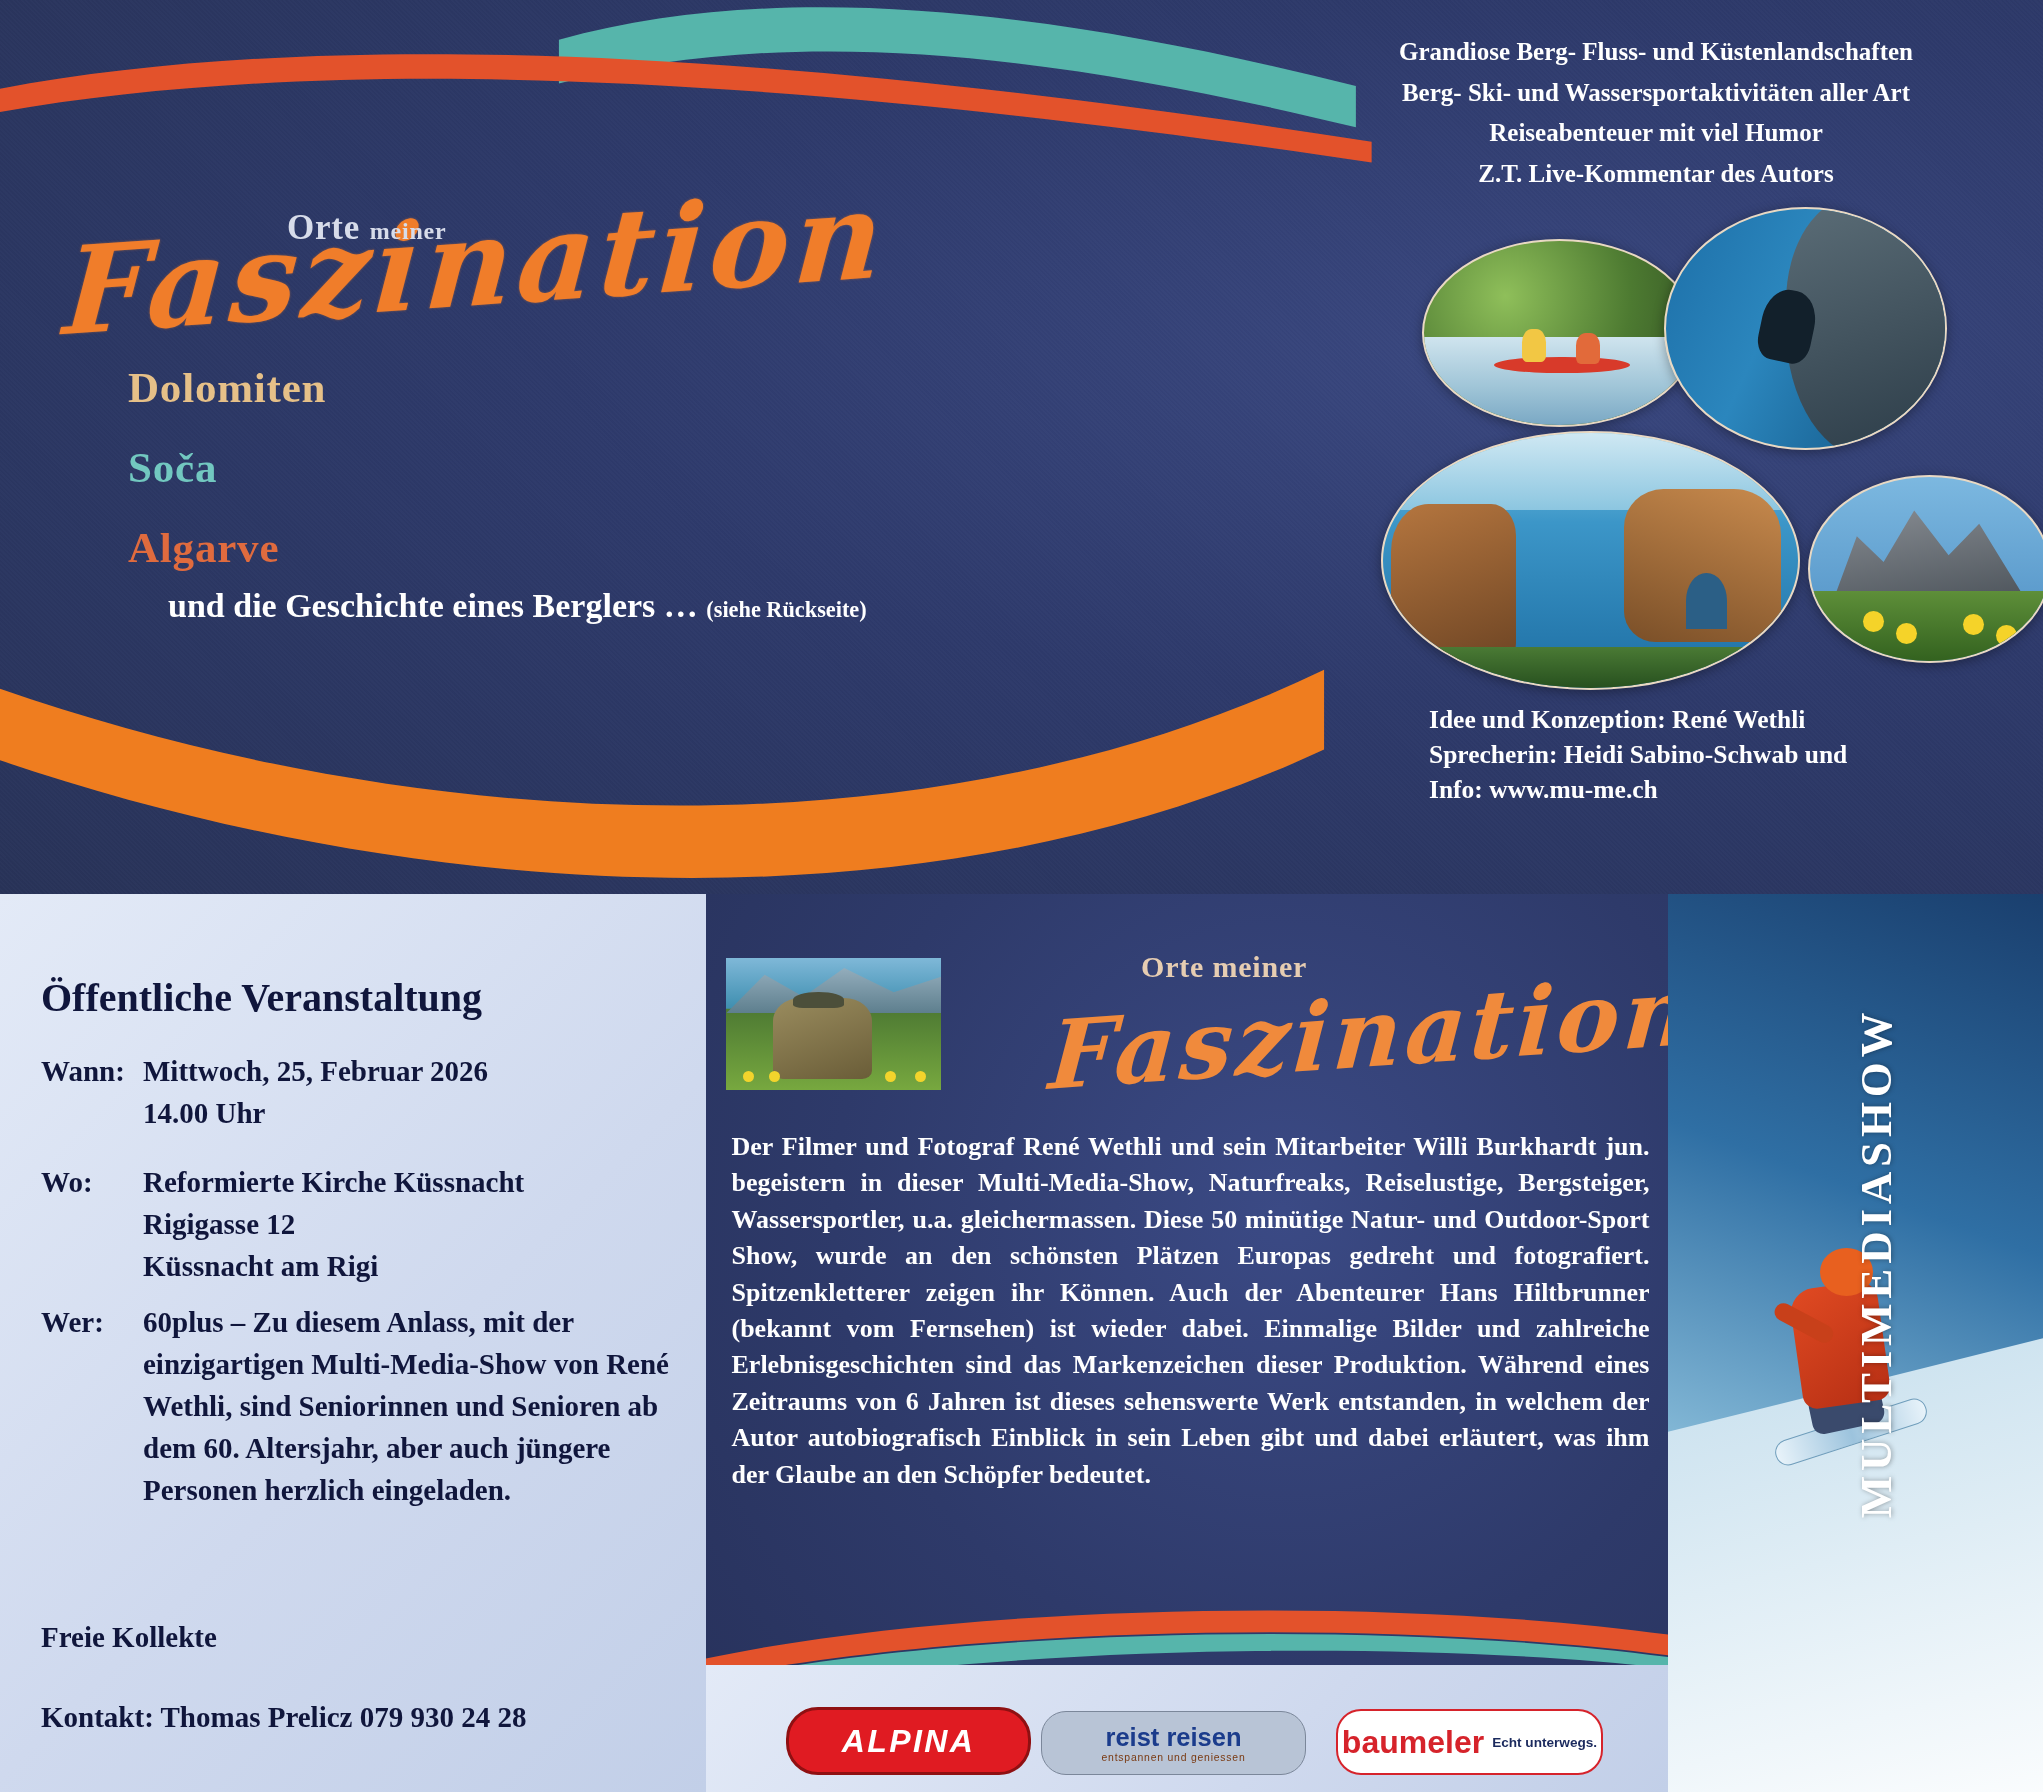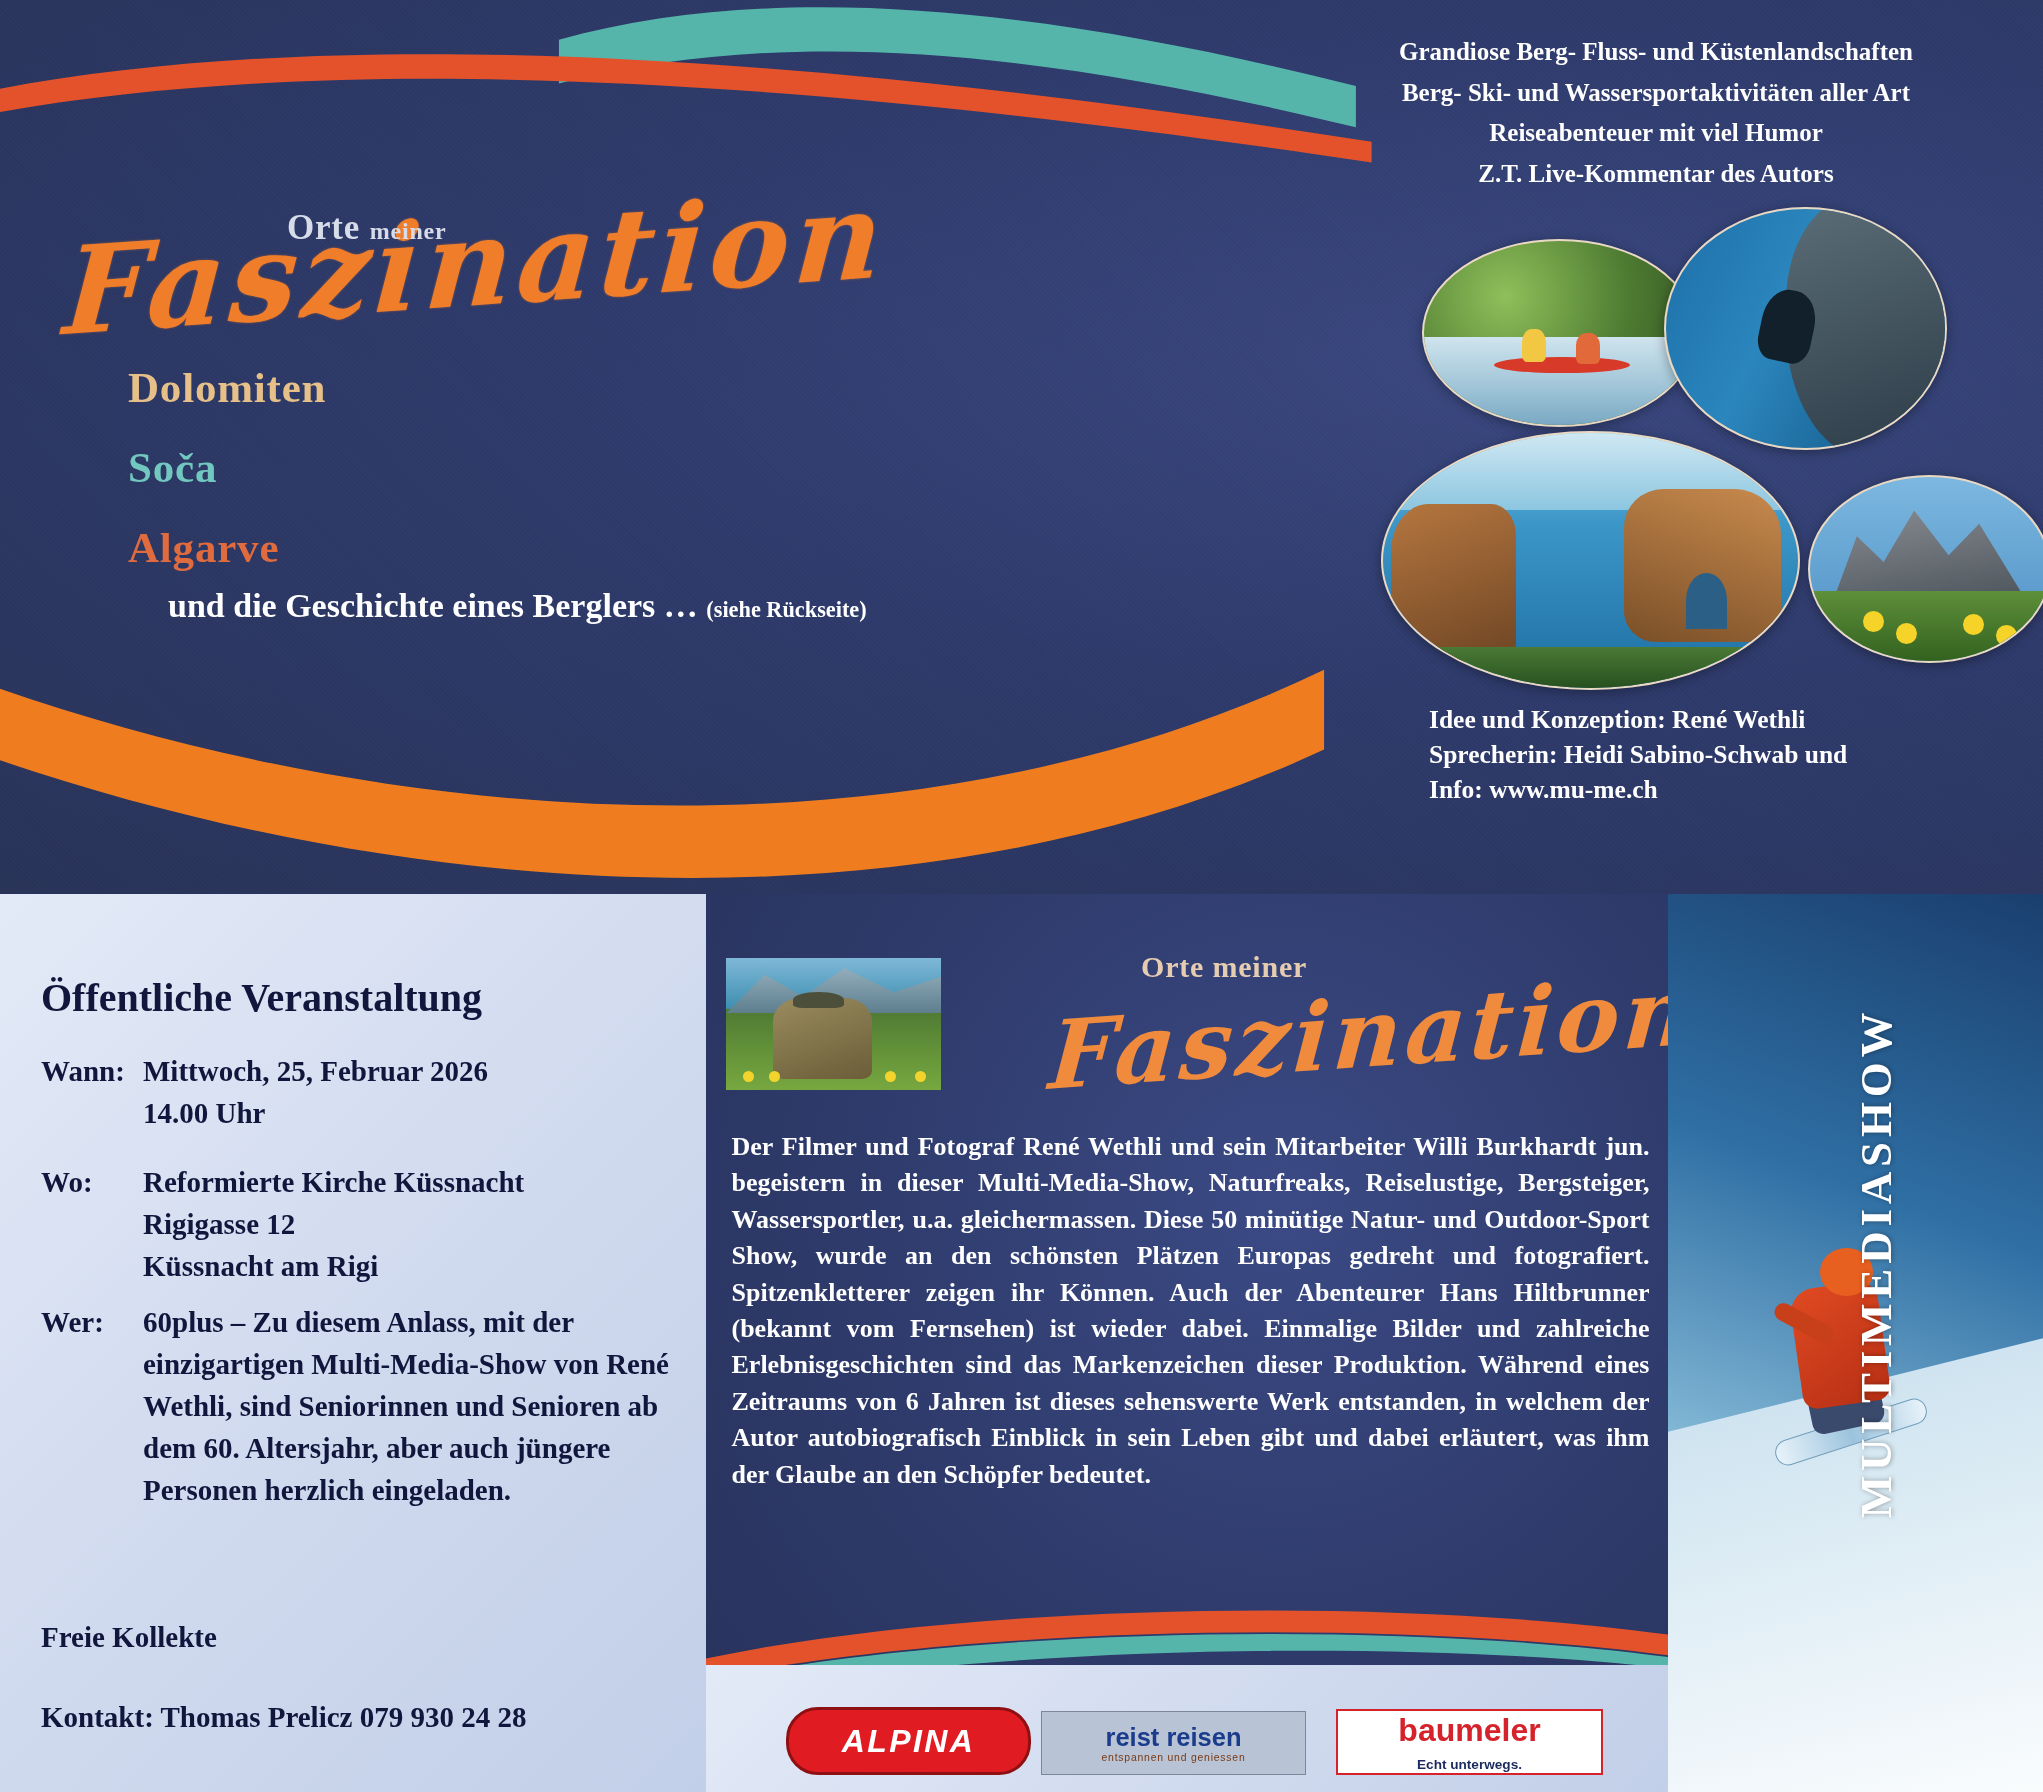--- a/index.html
+++ b/index.html
@@ -366,20 +366,21 @@
     overflow: hidden;
   }
 
   
   .logo {
     position: absolute;
     bottom: 17.6px;
     display: flex; align-items: center; justify-content: center;
     font-family: "Liberation Sans", sans-serif;
     font-weight: bold;
+    border-radius: 25px;
   }
   .logo-alpina {
     left: 80px; width: 239px; height: 62px;
     background: #e01b22;
     border: 3.2px solid #8f1012;
     border-radius: 32px;
     color: #ffffff;
     font-size: 32px;
     font-style: italic;
     letter-spacing: 2.4px;
@@ -393,21 +394,21 @@
     color: #1b3c8c;
     font-size: 25.5px;
   }
   .logo-reist .sub {
     font-size: 10.4px; color: #7a3a12; font-weight: normal; letter-spacing: 0.8px;
   }
   .logo-baumeler {
     left: 630px; width: 263px; height: 62px;
     background: #ffffff;
     border: 2.4px solid #d6232b;
-    flex-direction: column;
+    flex-direction: row;
     color: #d6232b;
     font-size: 32px;
     gap: 8px;
   }
   .logo-baumeler .sub {
     font-size: 13.6px; color: #1b2a5e; font-weight: bold;
   }
 
   
   .right-panel {

